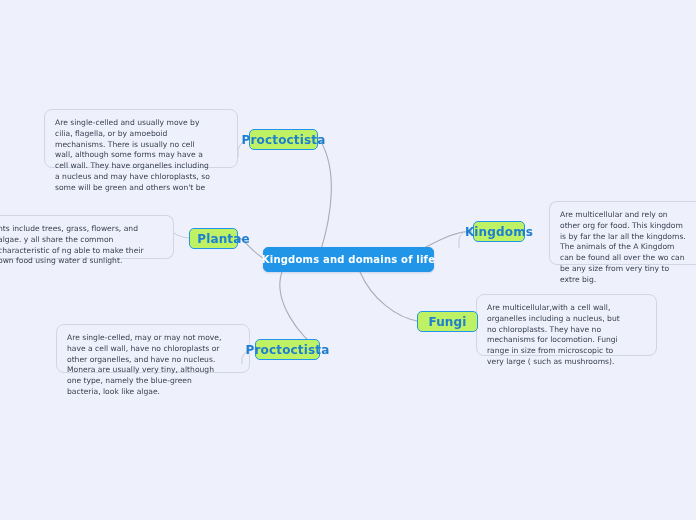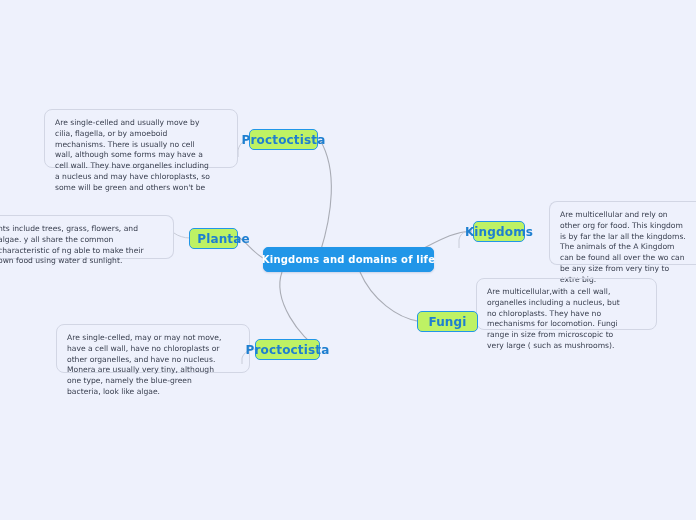--- a/index.html
+++ b/index.html
@@ -121,15 +121,15 @@
   </div>
 
   <div class="note" style="left:44px; top:109px; width:194px; height:59px;">Are single-celled and usually move by cilia, flagella, or by amoeboid mechanisms. There is usually no cell wall, although some forms may have a cell wall. They have organelles including a nucleus and may have chloroplasts, so some will be green and others won't be</div>
 
   <div class="note clip-left" style="left:-12px; top:215px; width:186px; height:44px;">nts include trees, grass, flowers, and algae. y all share the common characteristic of ng able to make their own food using water d sunlight.</div>
 
   <div class="note" style="left:56px; top:324px; width:194px; height:49px;">Are single-celled, may or may not move, have a cell wall, have no chloroplasts or other organelles, and have no nucleus. Monera are usually very tiny, although one type, namely the blue-green bacteria, look like algae.</div>
 
   <div class="note clip-right" style="left:549px; top:201px; width:165px; height:64px;">Are multicellular and rely on other org for food. This kingdom is by far the lar all the kingdoms. The animals of the A Kingdom can be found all over the wo can be any size from very tiny to extre big.</div>
 
-  <div class="note" style="left:476px; top:278px; width:181px; height:52px;">Are multicellular,with a cell wall, organelles including a nucleus, but no chloroplasts. They have no mechanisms for locomotion. Fungi range in size from microscopic to very large ( such as mushrooms).</div>
+  <div class="note" style="left:476px; top:294px; width:181px; height:62px;">Are multicellular,with a cell wall, organelles including a nucleus, but no chloroplasts. They have no mechanisms for locomotion. Fungi range in size from microscopic to very large ( such as mushrooms).</div>
 
 </div>
 
 </body></html>

